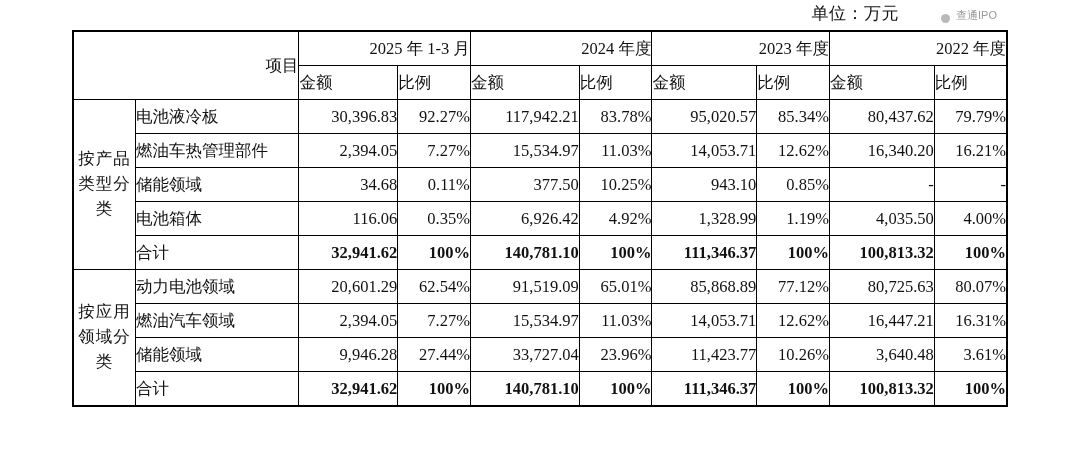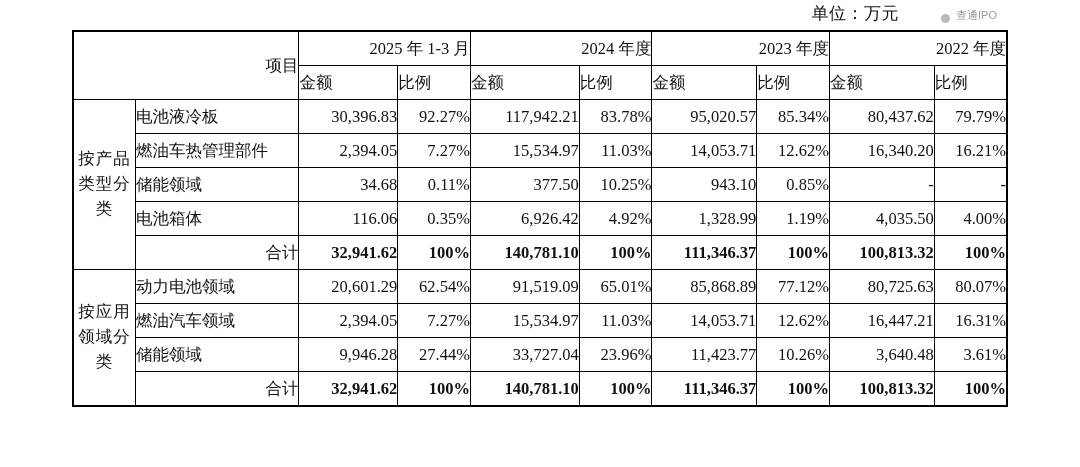--- a/index.html
+++ b/index.html
@@ -90,21 +90,21 @@
   }
   .num {
     text-align: right;
     padding-right: 8px;
     font-size: 16.5px;
   }
   .total .item, .total .num {
     font-weight: bold;
   }
   .total-label {
-    text-align: right;
+    text-align: left;
     font-weight: bold;
     font-size: 16.5px;
     padding-left: 0;
   }
   .dash {
     text-align: right;
     padding-right: 10px;
   }
   
   table.main {

